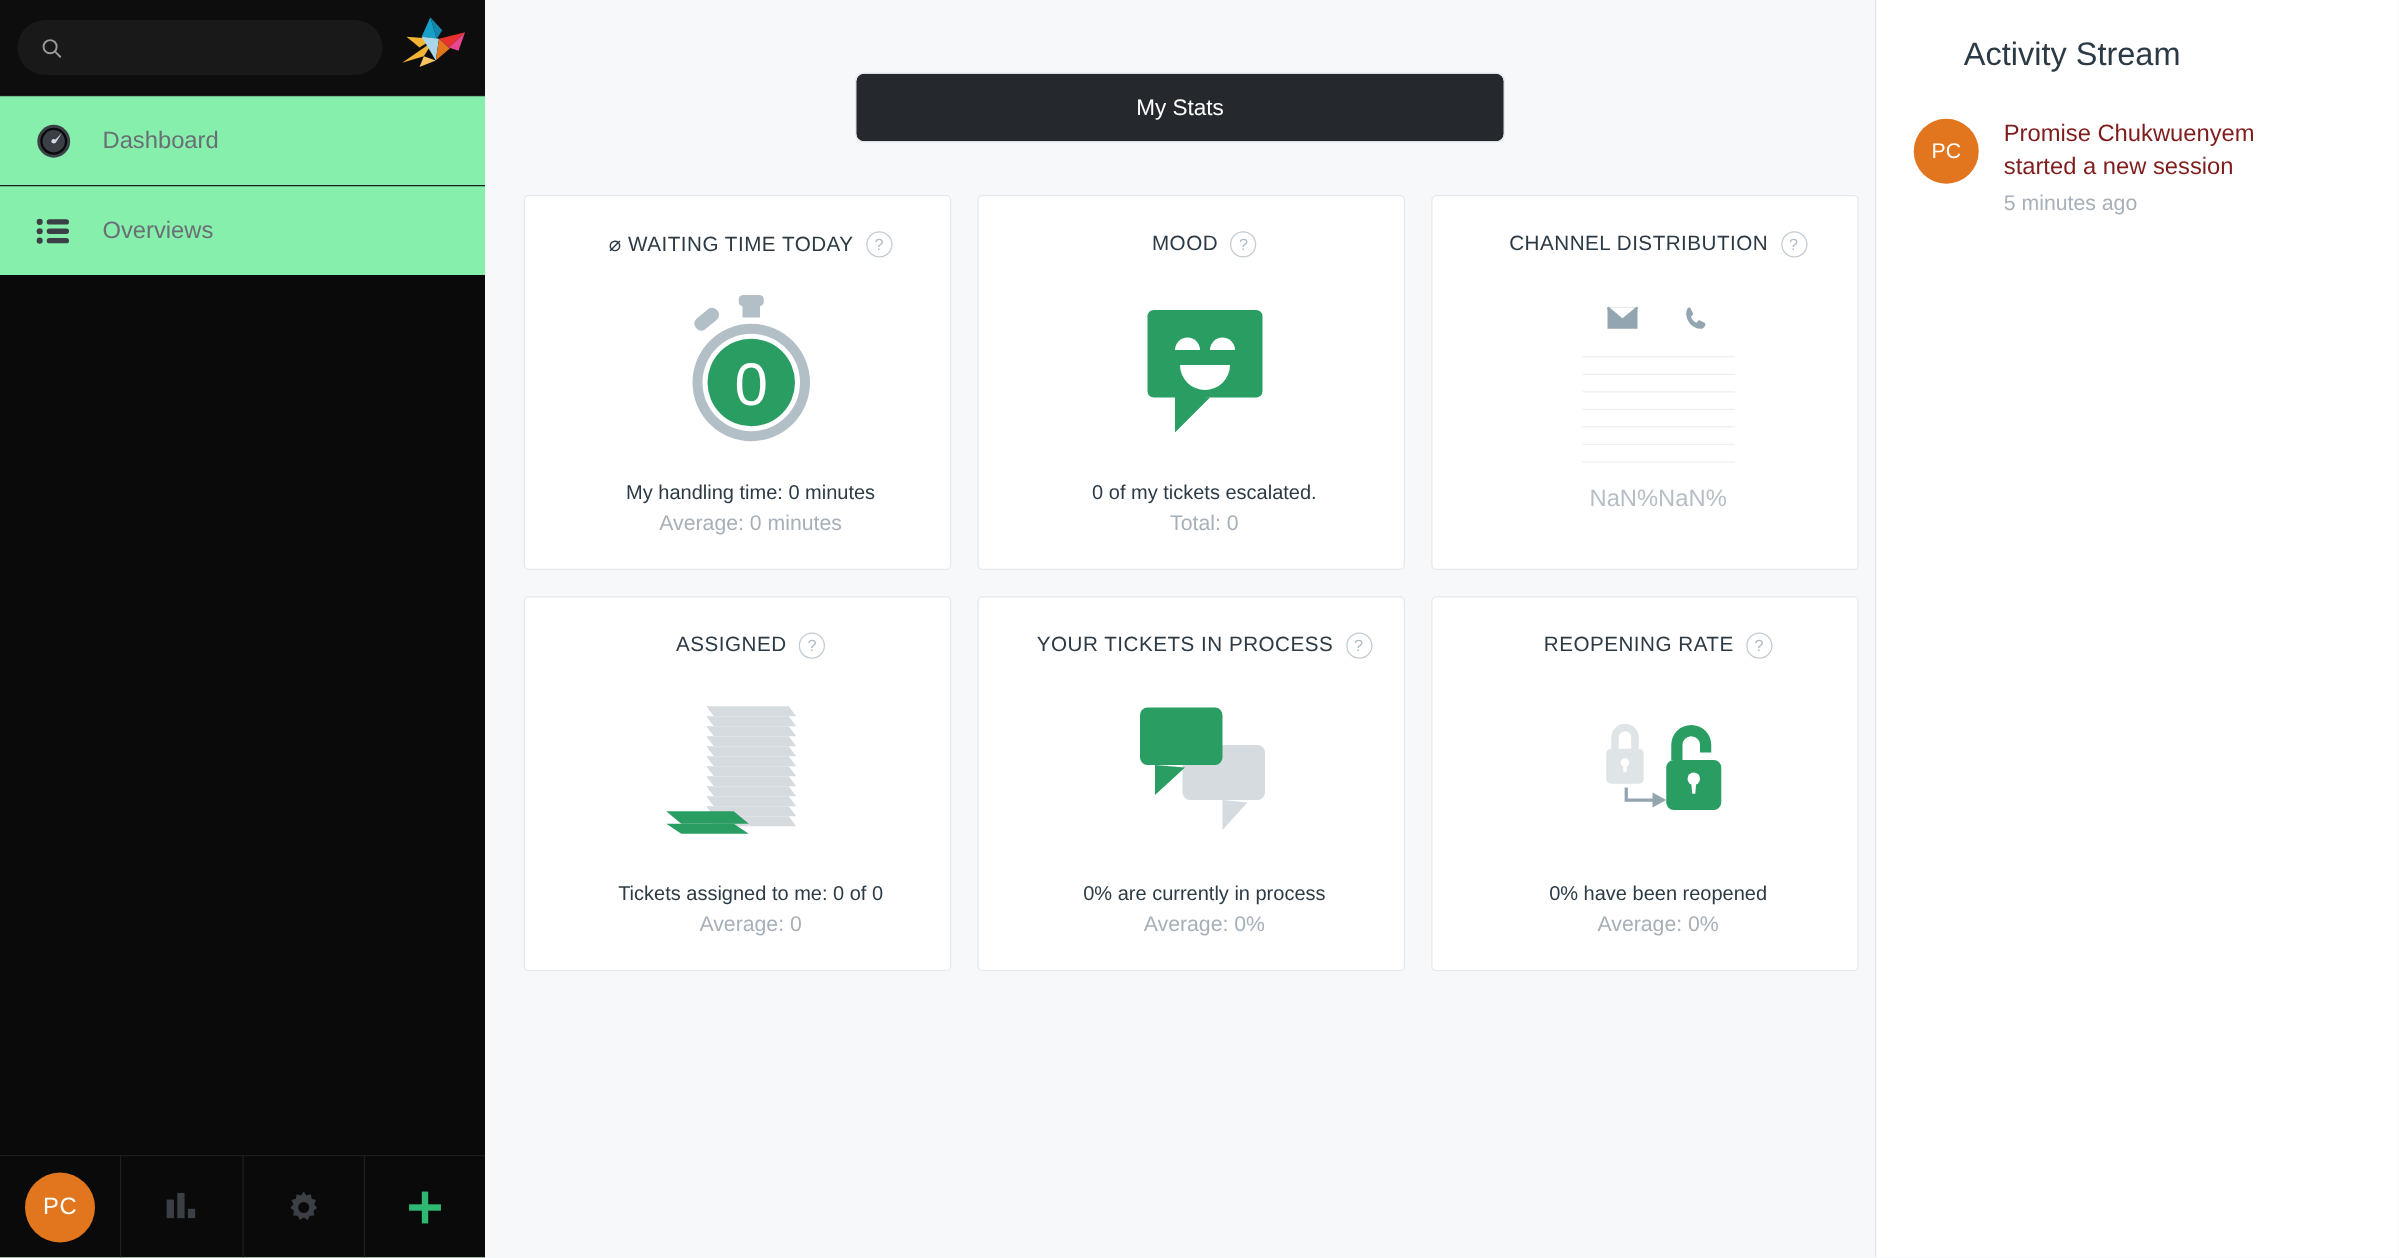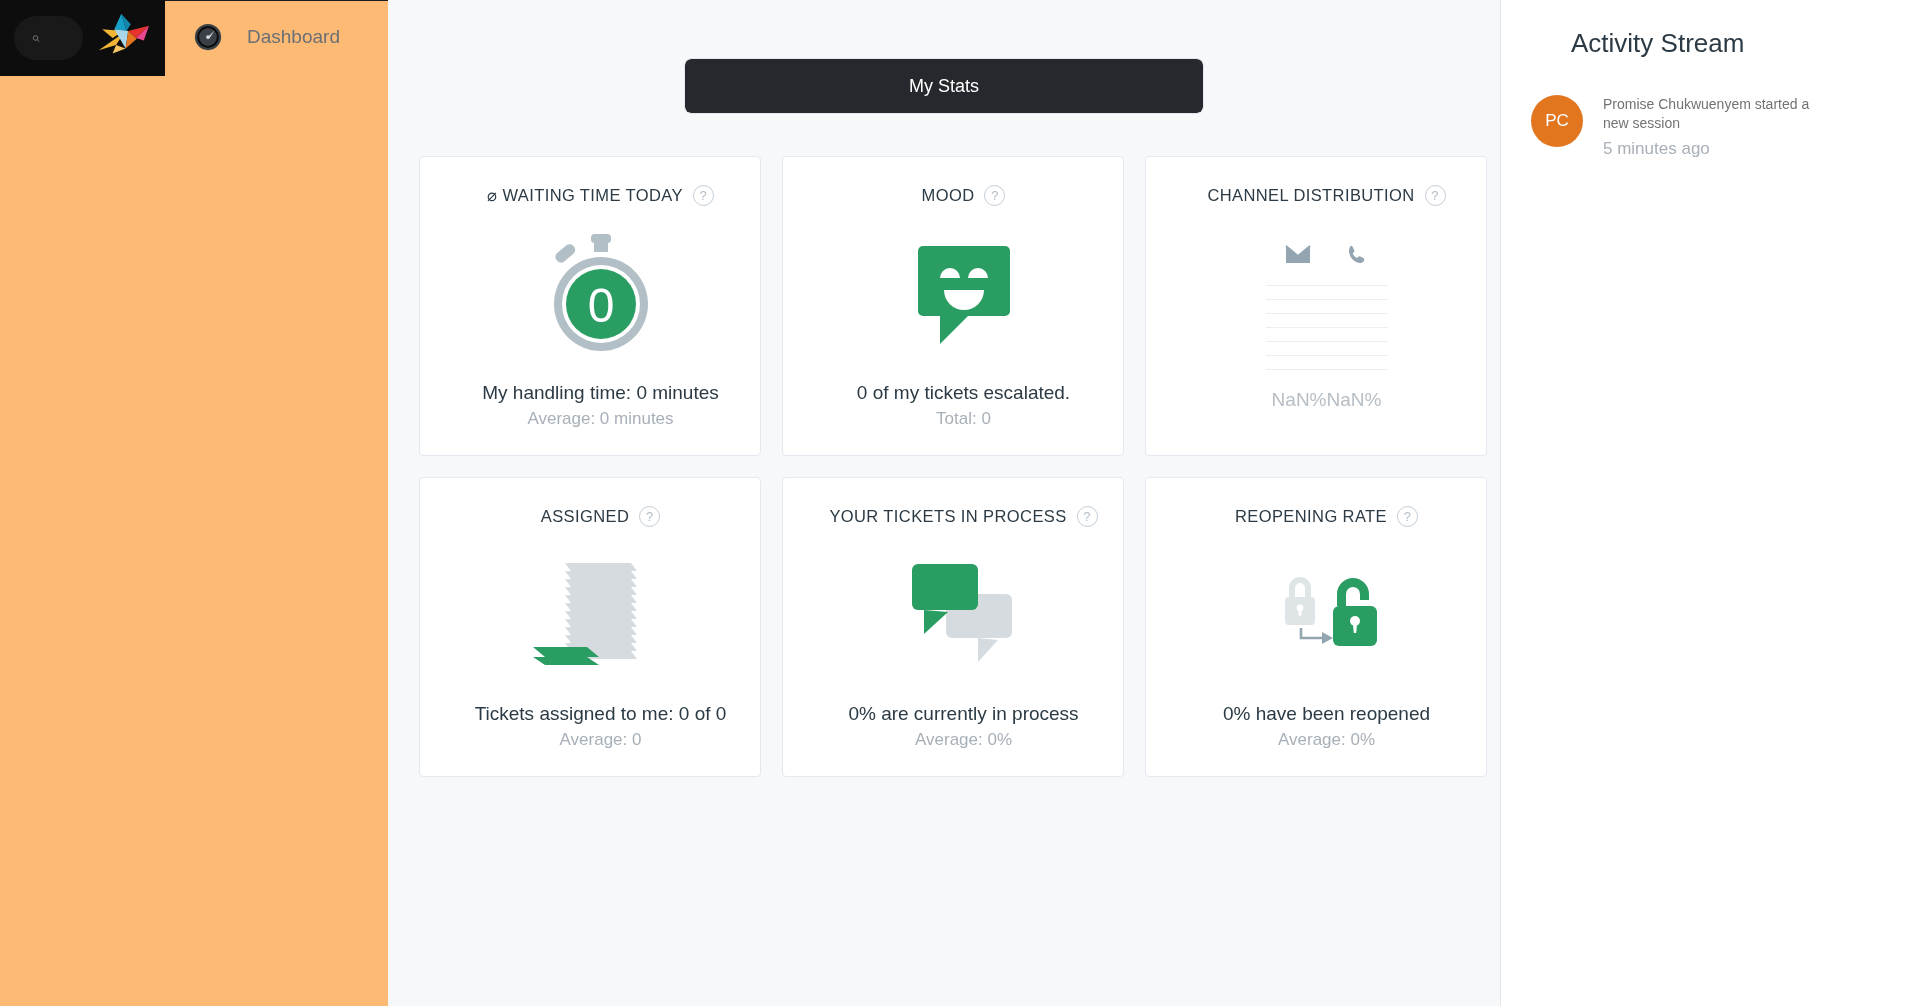--- a/index.html
+++ b/index.html
@@ -7,22 +7,22 @@
     width: 1919px; height: 1006px;
     overflow: hidden;
     font-family: "Liberation Sans", sans-serif;
     background: #f7f8fa;
   }
   .app { display: flex; width: 1919px; height: 1006px; }
 
   
   .sidebar {
     width: 388px; height: 1006px;
-    background: #fdba74;
-    display: flex; flex-direction: row;
+    background: #86efac;
+    display: flex; flex-direction: column;
     flex: 0 0 388px;
     position: relative;
   }
   .sidebar-top {
     height: 76px;
     display: flex; align-items: center;
     padding: 0 14px 0 14px;
     background: #0d0d0d;
   }
   .search-box {
@@ -130,21 +130,21 @@
     border: 1.4px solid #c2ccd4;
     color: #b2bcc5; font-size: 13px;
     display: flex; align-items: center; justify-content: center;
     cursor: pointer; flex: 0 0 21px;
   }
   .card-visual {
     flex: 1; display: flex; align-items: center; justify-content: center;
     width: 100%;
   }
   .card-main-text {
-    font-size: 19px; color: #2b3a44; margin-bottom: 5px;
+    font-size: 16px; color: #2b3a44; margin-bottom: 5px;
   }
   .card-sub-text {
     font-size: 17px; color: #a7b0b8; margin-bottom: 26px;
   }
 
   
   .chan { display: flex; flex-direction: column; align-items: center; width: 100%; margin-top: -6px;}
   .chan-icons { display: flex; gap: 34px; margin-bottom: 17px; }
   .chan-grid { width: 122px; }
   .chan-line { height: 1px; background: #eceff1; margin-bottom: 13px; }
@@ -163,21 +163,21 @@
   }
   .activity-item { display: flex; gap: 20px; }
   .avatar-lg {
     width: 52px; height: 52px; border-radius: 50%;
     background: #e2761f; color: #fff;
     font-size: 17px;
     display: flex; align-items: center; justify-content: center;
     flex: 0 0 52px; margin-top: 2px;
   }
   .act-body { padding-top: 2px; }
-  .act-text { font-size: 14px; color: #737373; line-height: 1.37; max-width: 232px; }
+  .act-text { font-size: 19px; color: #7f1d1d; line-height: 1.37; max-width: 232px; }
   .act-time { font-size: 17px; color: #a7b0b8; margin-top: 6px; }
 </style>
 </head>
 <body>
 
 <div class="app">
 
   <div class="sidebar">
 
     <div class="sidebar-top">

